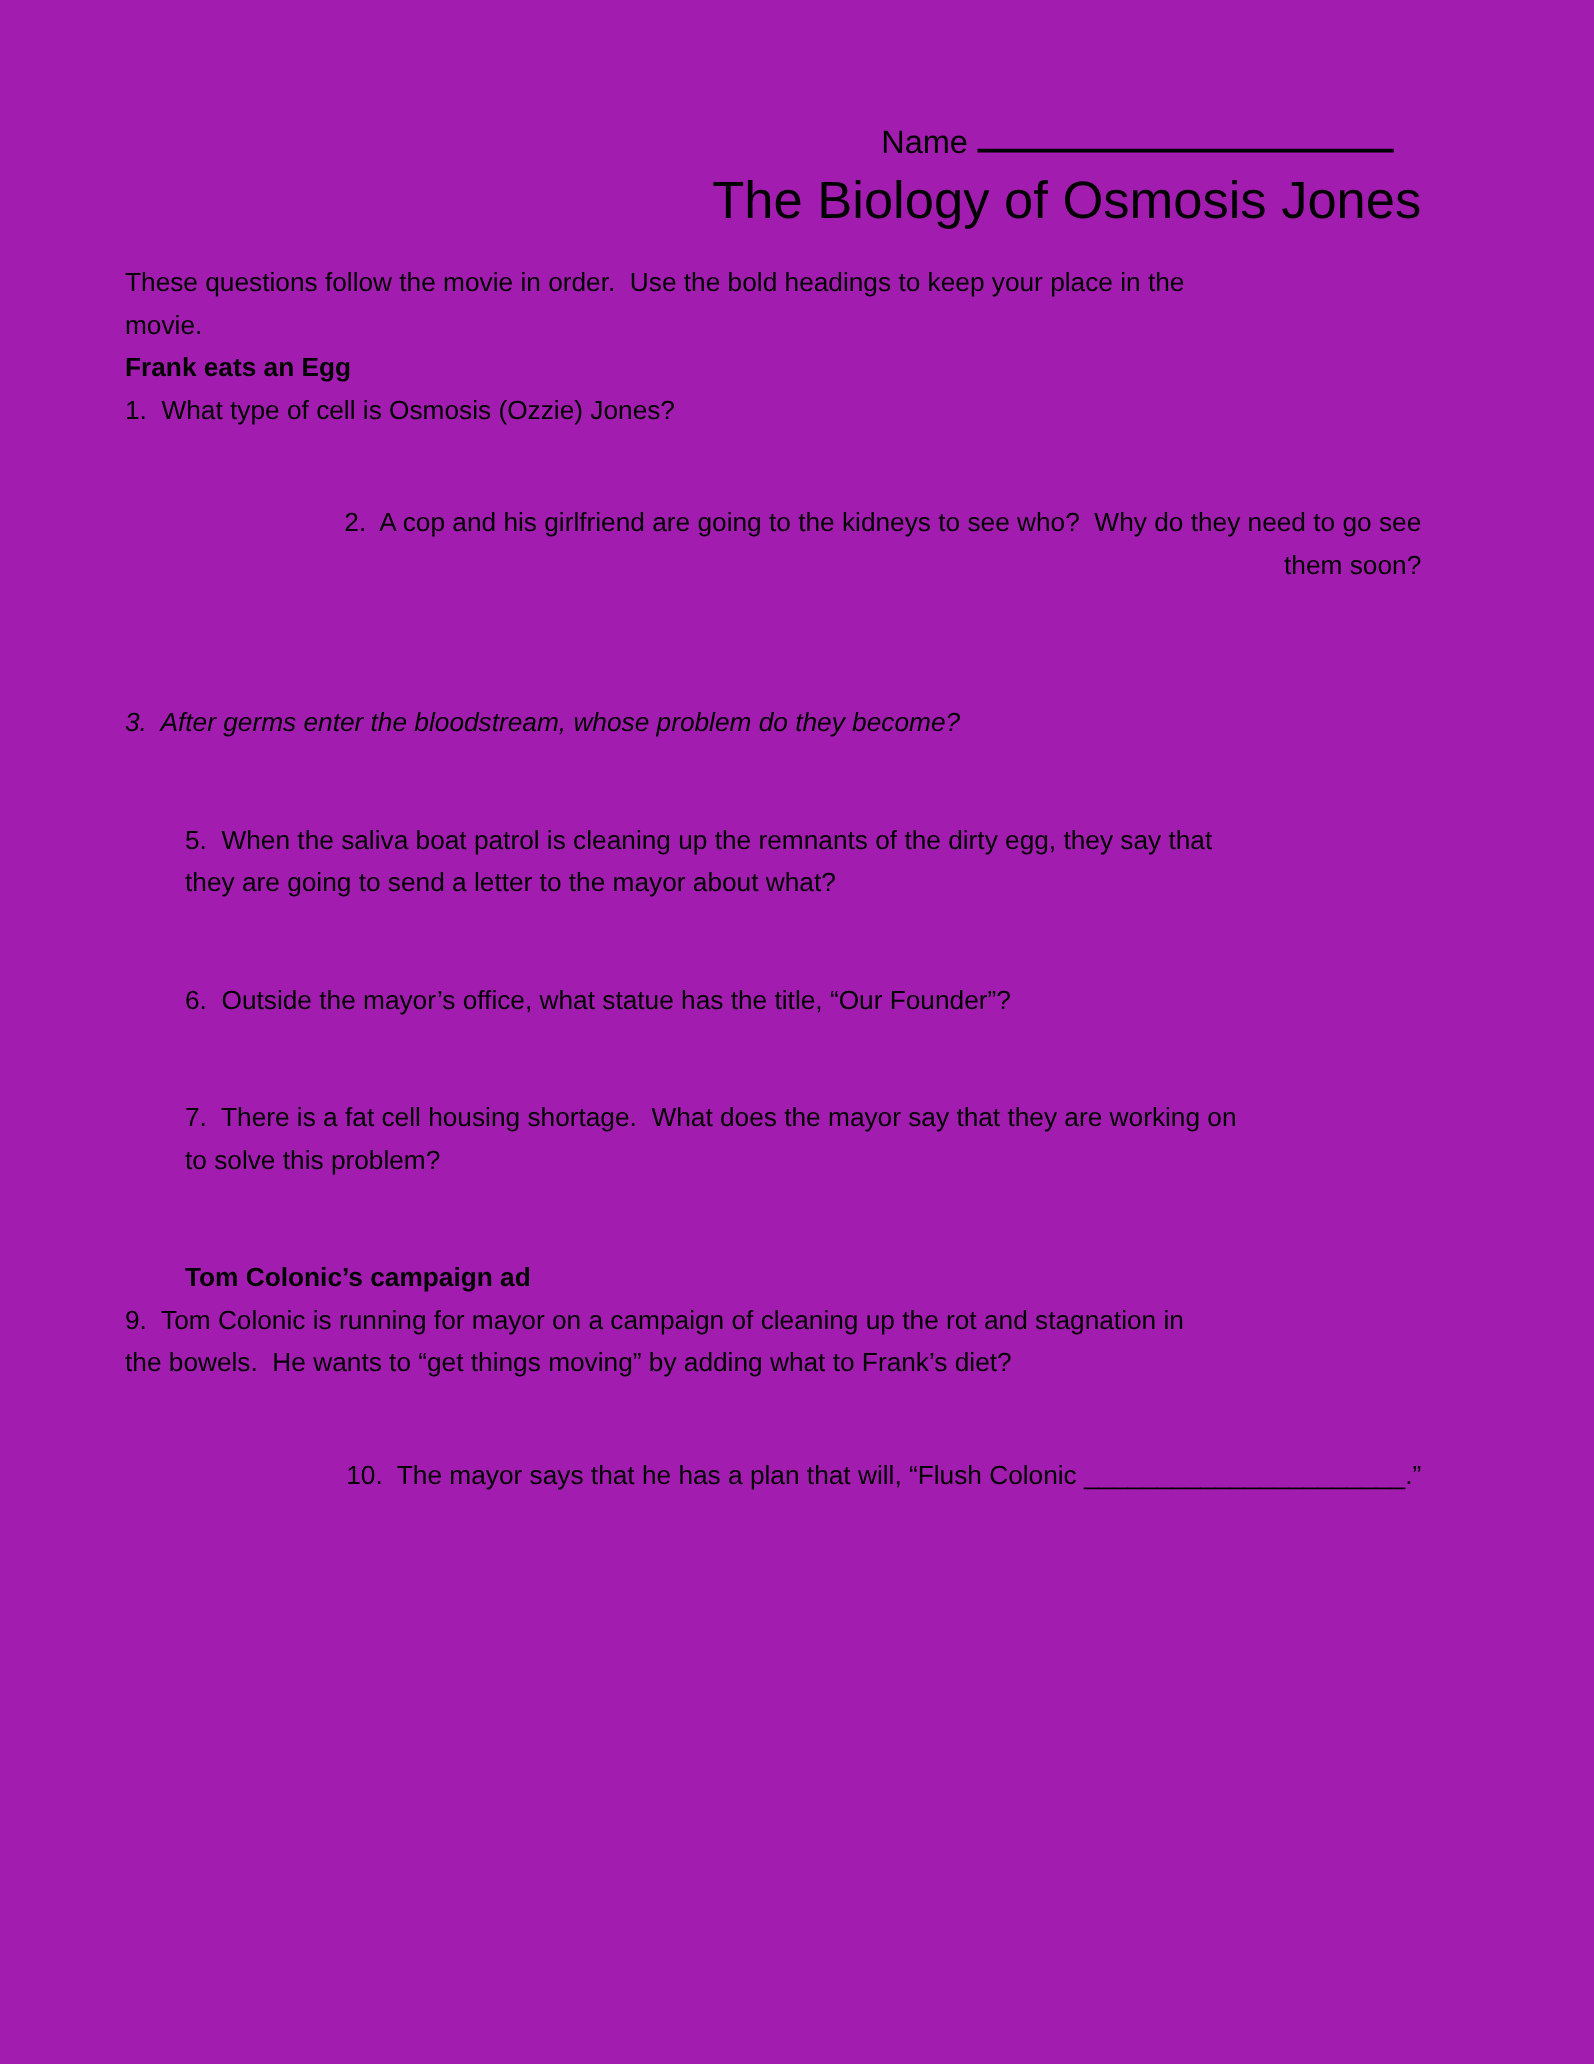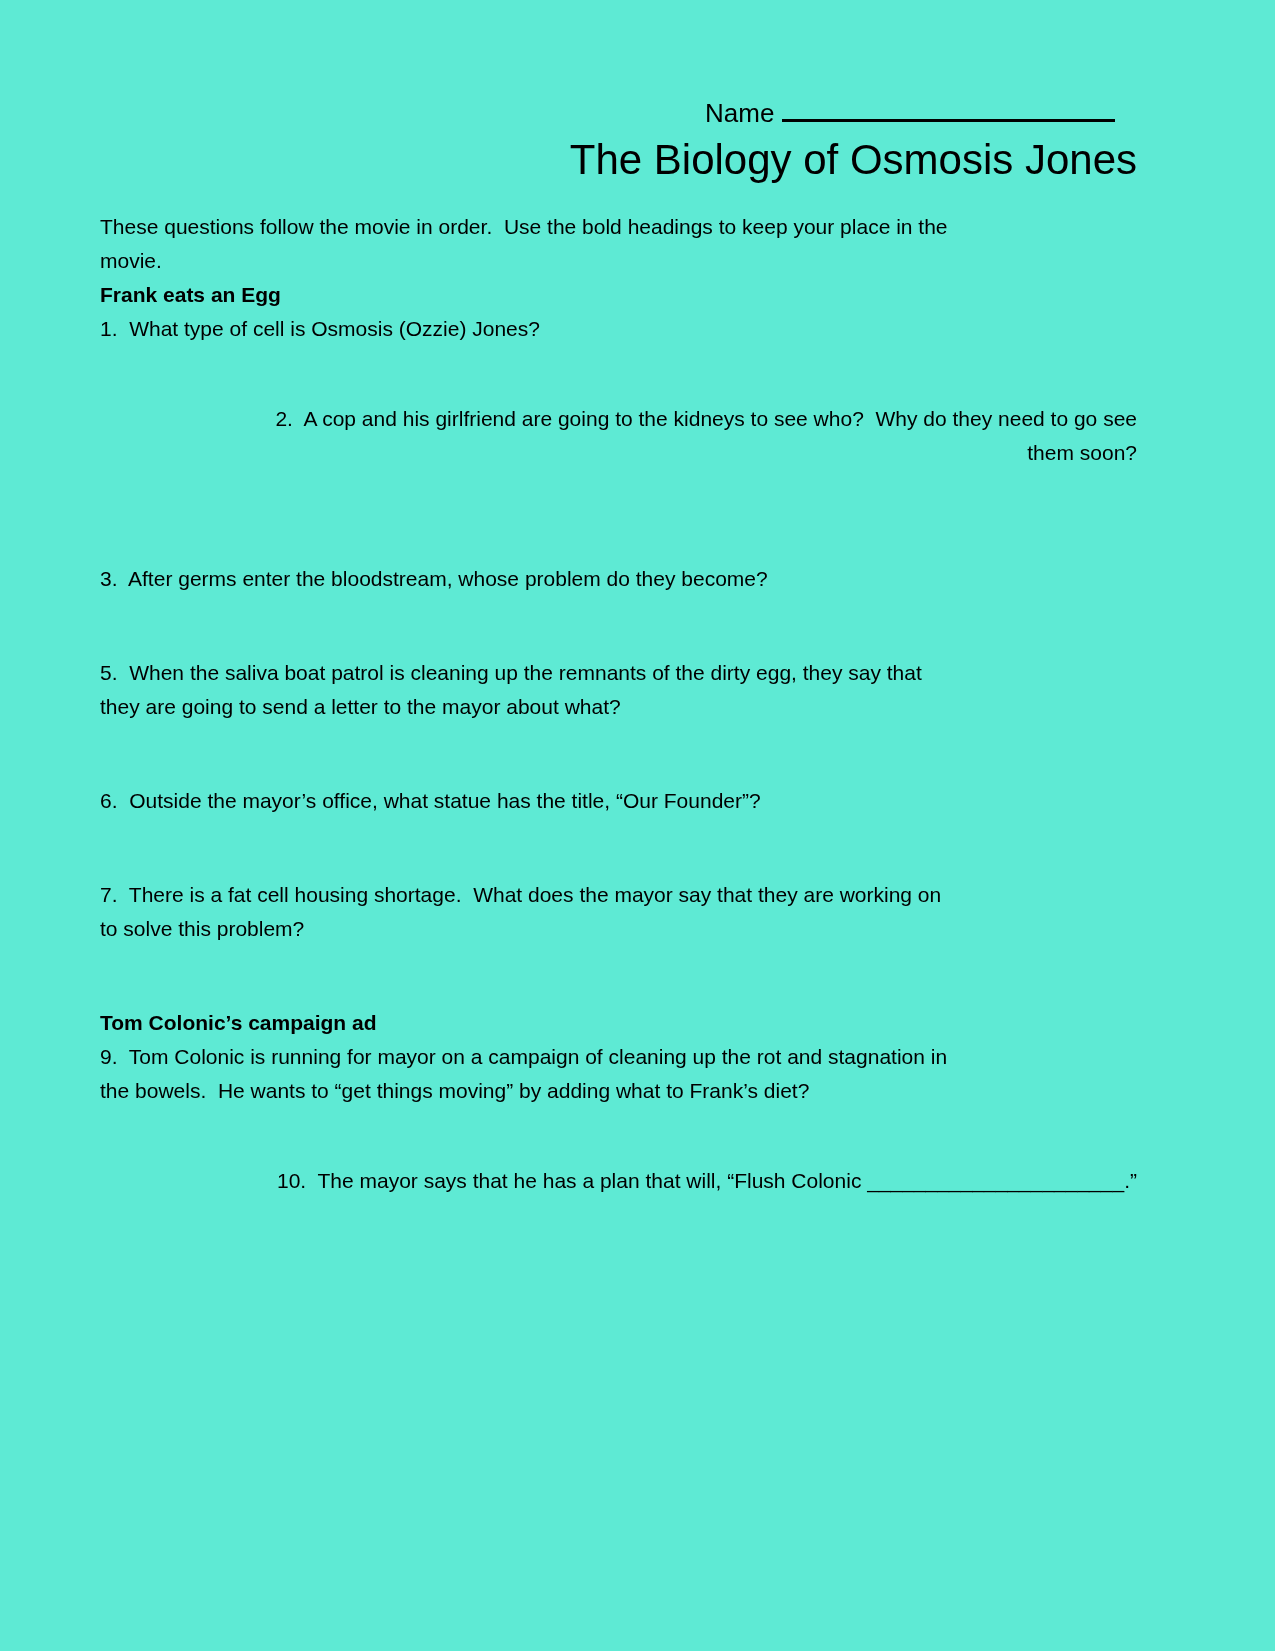--- a/index.html
+++ b/index.html
@@ -4,21 +4,21 @@
 <style>
   html, body {
     margin: 0;
     padding: 0;
     background: #ffffff;
   }
   .page {
     position: relative;
     width: 1275px;
     height: 1651px;
-    background: #5eead4;
+    background: #a21caf;
     box-sizing: border-box;
     padding: 92px 138px 0 100px;
     font-family: "Liberation Sans", sans-serif;
     color: #000000;
   }
   .name-row {
     margin-left: 605px;
     font-size: 26px;
     line-height: 34px;
     white-space: nowrap;
@@ -52,22 +52,22 @@
     white-space: pre-wrap;
   }
   .q {
     margin: 0;
     font-size: 21px;
     line-height: 34px;
     white-space: pre-wrap;
   }
   .g56 { margin-top: 56px; text-align: right; }
   .g58 { margin-top: 58px; }
-  .g60 { margin-top: 60px; }
-  .g92 { margin-top: 92px; }
+  .g60 { margin-top: 60px; margin-left: 48px; }
+  .g92 { margin-top: 92px; font-style: italic; }
 </style>
 </head>
 <body>
 
 <div class="page">
 
   <div class="name-row">
     <span>Name</span><span class="blank-line"></span>
   </div>
 

